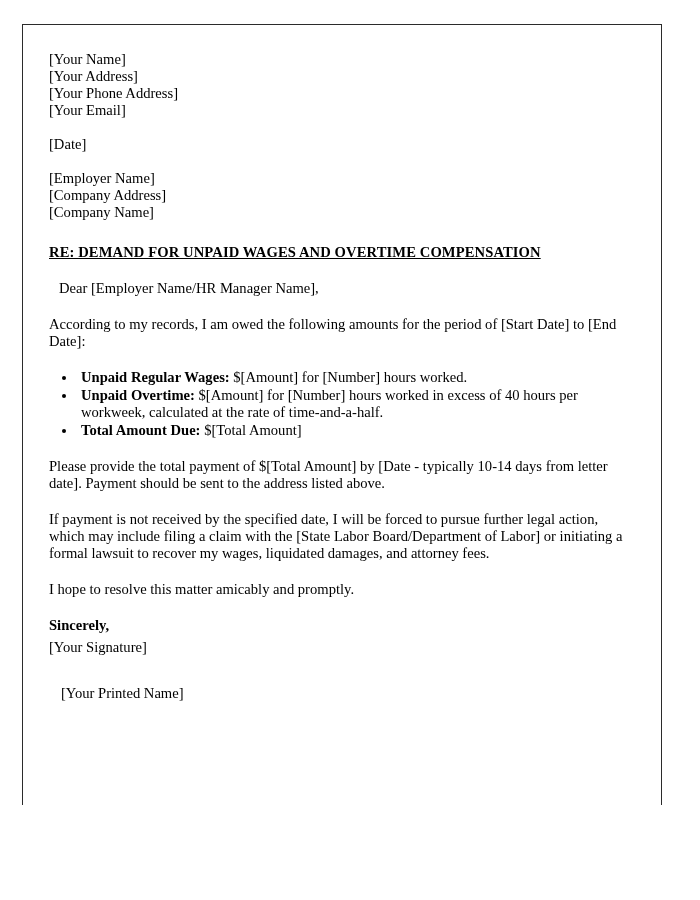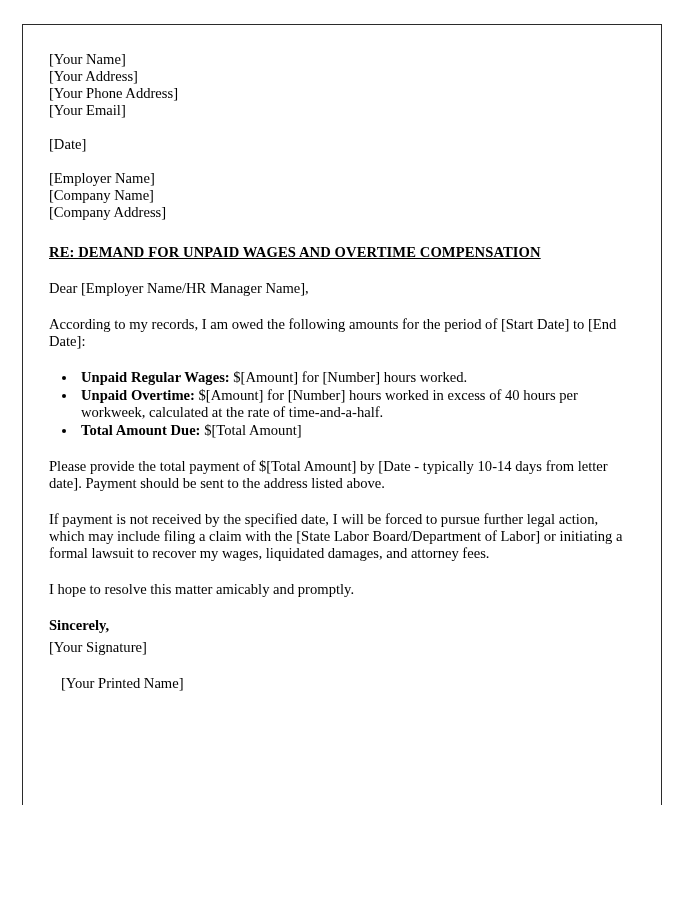--- a/index.html
+++ b/index.html
@@ -50,21 +50,21 @@
   .letter-heading {
     font-weight: bold;
     font-size: 14.6px;
     line-height: 18px;
     margin: 22px 0 19px 0;
     letter-spacing: 0.1px;
     text-decoration: underline;
   }
 
   .salutation {
-    margin: 0 0 19px 0;
+    margin: 0 0 19px 10px;
   }
 
   .para {
     margin: 0 0 19px 0;
     text-align: left;
   }
 
   ul.claims {
     margin: 8px 0 19px 0;
     padding-left: 28px;
@@ -76,21 +76,21 @@
   }
   ul.claims li .lead {
     font-weight: bold;
   }
 
   .closing {
     margin: 0 0 5px 0;
     font-weight: bold;
   }
   .sig-line {
-    margin: 0 0 19px 0;
+    margin: 0 0 29px 0;
   }
   .printed-name {
     margin: 12px;
   }
 </style>
 </head>
 <body>
 
 <div class="page-viewport">
   <div class="page-sheet">
@@ -102,22 +102,22 @@
         <div class="addr-line">[Your Phone Address]</div>
         <div class="addr-line">[Your Email]</div>
       </div>
 
       <div class="addr-block">
         <div class="addr-line">[Date]</div>
       </div>
 
       <div class="addr-block">
         <div class="addr-line">[Employer Name]</div>
+        <div class="addr-line">[Company Address]</div>
         <div class="addr-line">[Company Name]</div>
-        <div class="addr-line">[Company Address]</div>
       </div>
 
       <div class="letter-heading">RE: DEMAND FOR UNPAID WAGES AND OVERTIME COMPENSATION</div>
 
       <div class="salutation">Dear [Employer Name/HR Manager Name],</div>
 
 
       <p class="para">According to my records, I am owed the following amounts for the period of [Start Date] to [End Date]:</p>
 
       <ul class="claims">

